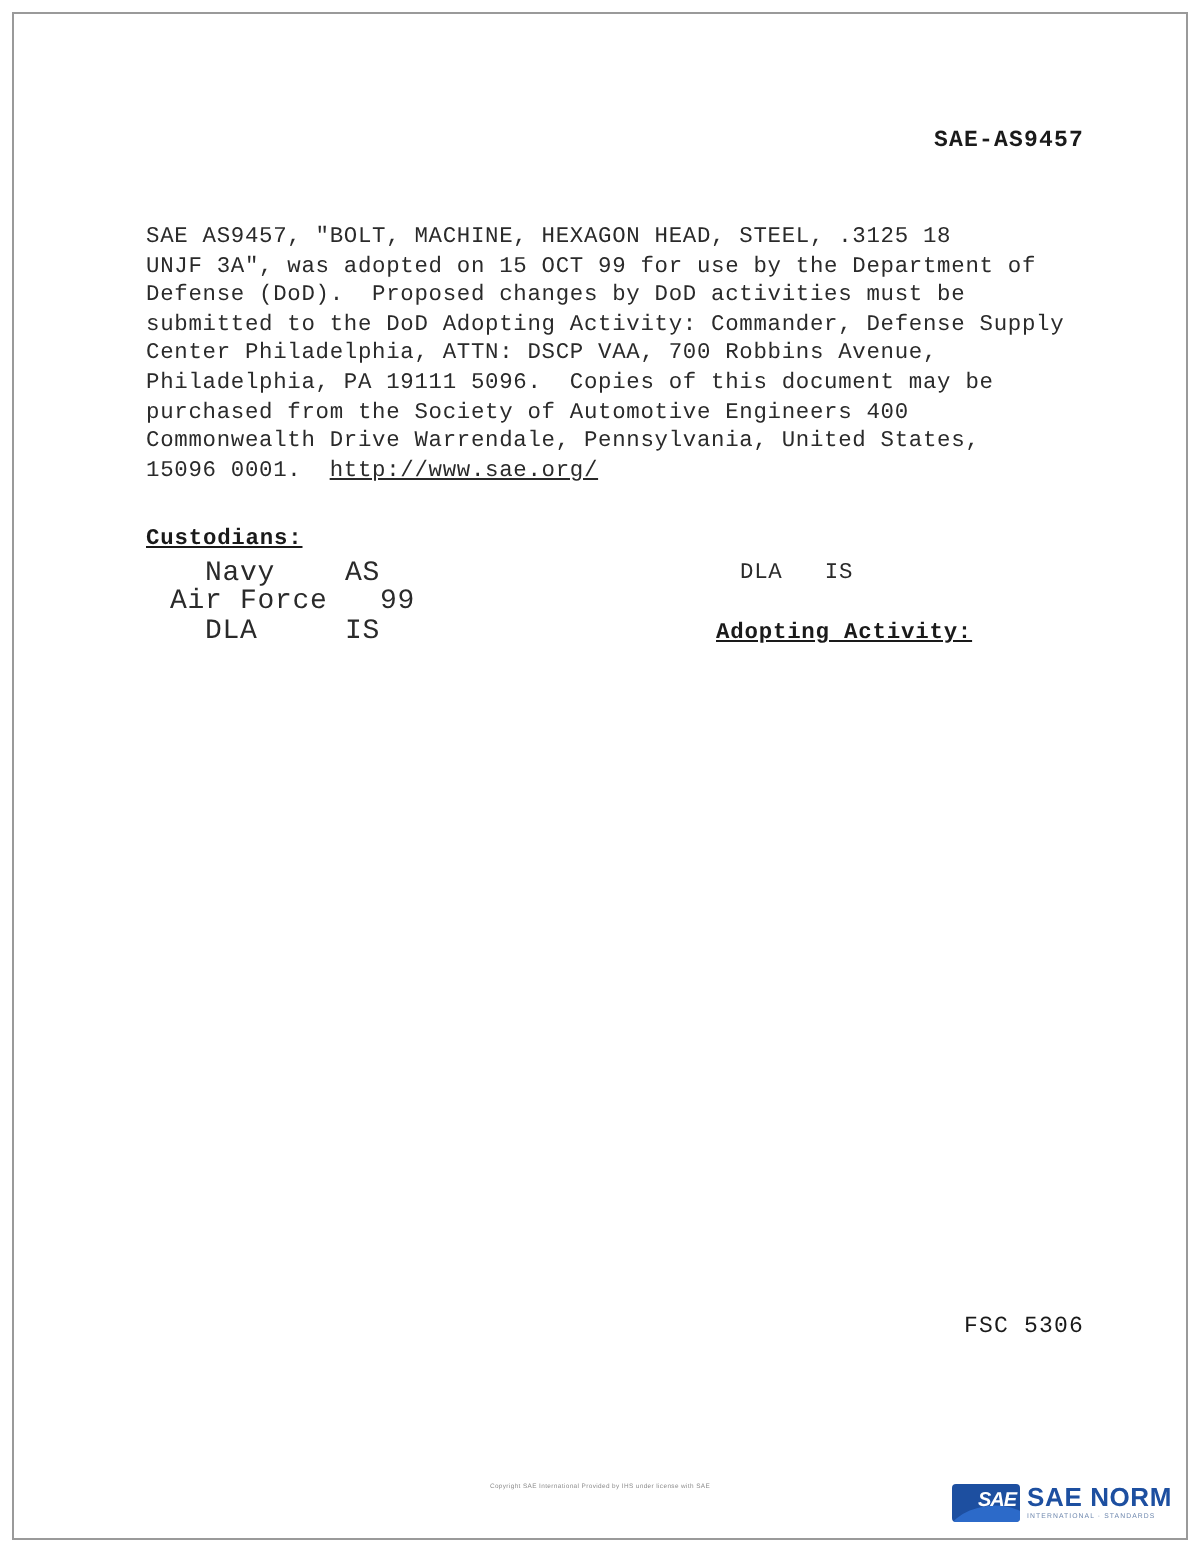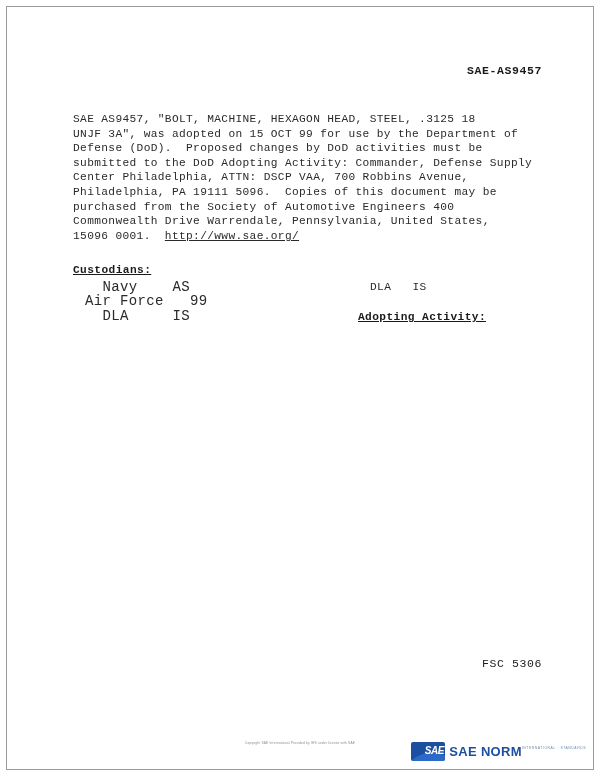--- a/index.html
+++ b/index.html
@@ -203,21 +203,21 @@
     top: 11px;
     width: 44px;
     height: 14px;
     background: #2f6fd0;
     border-radius: 50% 50% 0 0 / 100% 100% 0 0;
     transform: rotate(-8deg);
     opacity: 0.85;
   }
   .logo-words {
     display: flex;
-    flex-direction: row;
+    flex-direction: column;
     line-height: 1;
   }
   .logo-title {
     color: #1d4fa0;
     font-family: "Liberation Sans", sans-serif;
     font-weight: bold;
     font-size: 13px;
     letter-spacing: 0.3px;
   }
   .logo-sub {

